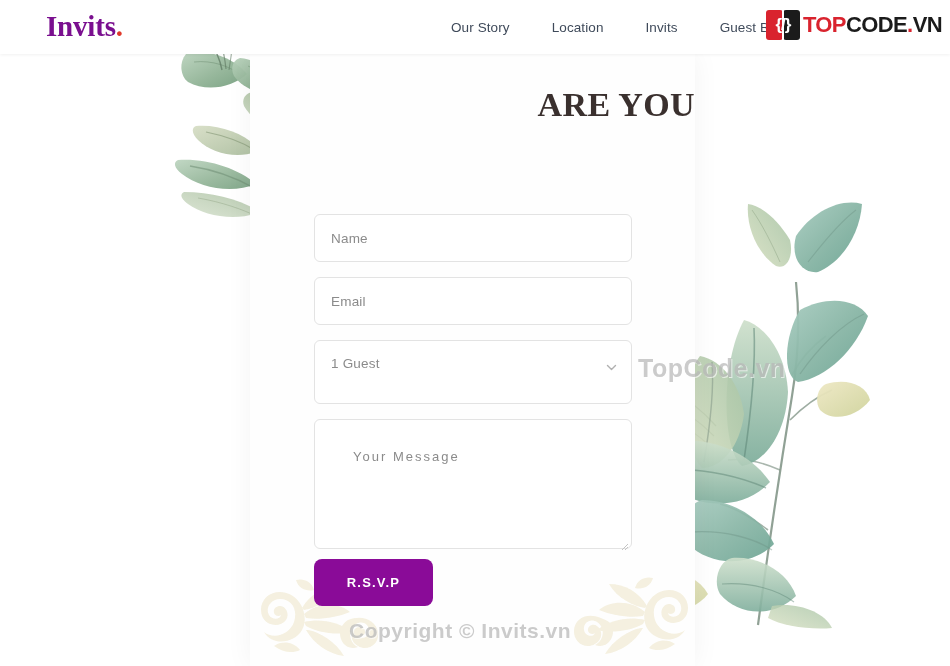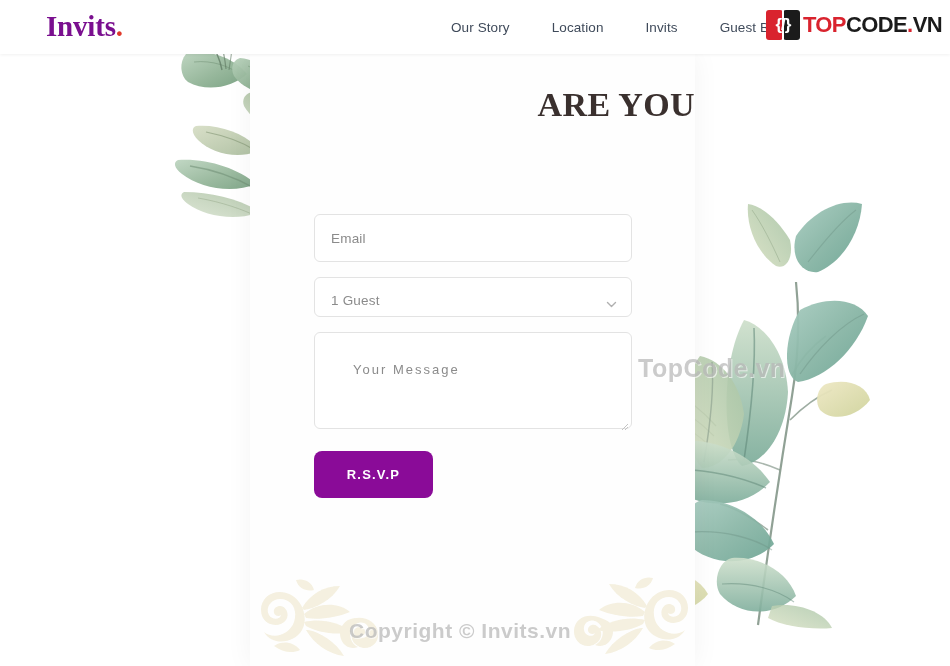--- a/index.html
+++ b/index.html
@@ -175,38 +175,38 @@
     color: #8b8b8b;
     letter-spacing: 0.2px;
   }
   #field-name, #field-email { height: 48px; }
   #field-name input, #field-email input {
     height: 46px;
     padding: 0 16px;
   }
   #field-name input::placeholder, #field-email input::placeholder { color: #8b8b8b; }
 
-  #field-guests { height: 40px; }
+  #field-guests { height: 64px; }
   #field-guests .select-display {
     height: 46px;
     line-height: 46px;
     padding: 0 16px;
     cursor: pointer;
     user-select: none;
   }
   #chevron {
     position: absolute;
     right: 14px; top: 18px;
     width: 11px; height: 11px;
     pointer-events: none;
   }
 
   #field-message {
-    height: 97px;
-    margin-bottom: 22px;
+    height: 130px;
+    margin-bottom: 10px;
   }
   #field-message textarea {
     height: 106px;
     padding: 28px 16px 10px 38px;
     resize: none;
     line-height: 18px;
     letter-spacing: 2px;
     font-size: 13px;
     color: #8b8b8b;
   }
@@ -385,20 +385,23 @@
           <path d="M50 54 C58 68 72 78 88 80 C80 66 64 56 52 54 Z"></path>
           <path d="M92 44 C106 38 118 44 119 56 C120 68 108 76 98 70 C90 66 90 56 96 52 C100 49 106 52 105 57 C104 60 100 61 98 59 C100 64 108 62 109 56 C110 48 102 44 96 48 C88 53 88 66 98 71 C84 76 76 60 82 50 C84 47 90 45 92 44 Z"></path>
           <path d="M40 4 C48 2 56 6 58 14 C50 16 42 12 40 4 Z"></path>
           <path d="M18 70 C26 76 36 78 44 74 C38 66 26 64 18 70 Z"></path>
         </g>
       </svg>
     </div>
 
     <form id="rsvp-form">
 
+      <div class="field" id="field-name">
+        <input type="text" placeholder="Name" style="">
+      </div>
 
       <div class="field" id="field-email">
         <input type="text" placeholder="Email" style="">
       </div>
 
       <div class="field" id="field-guests">
         <div class="select-display">1 Guest</div>
         <span id="chevron">
           <svg width="11" height="11" viewBox="0 0 11 11">
             <path d="M1.5 3.6 L5.5 7.4 L9.5 3.6" stroke="#b0b0b0" stroke-width="1.4" fill="none" stroke-linecap="round" stroke-linejoin="round"></path>

